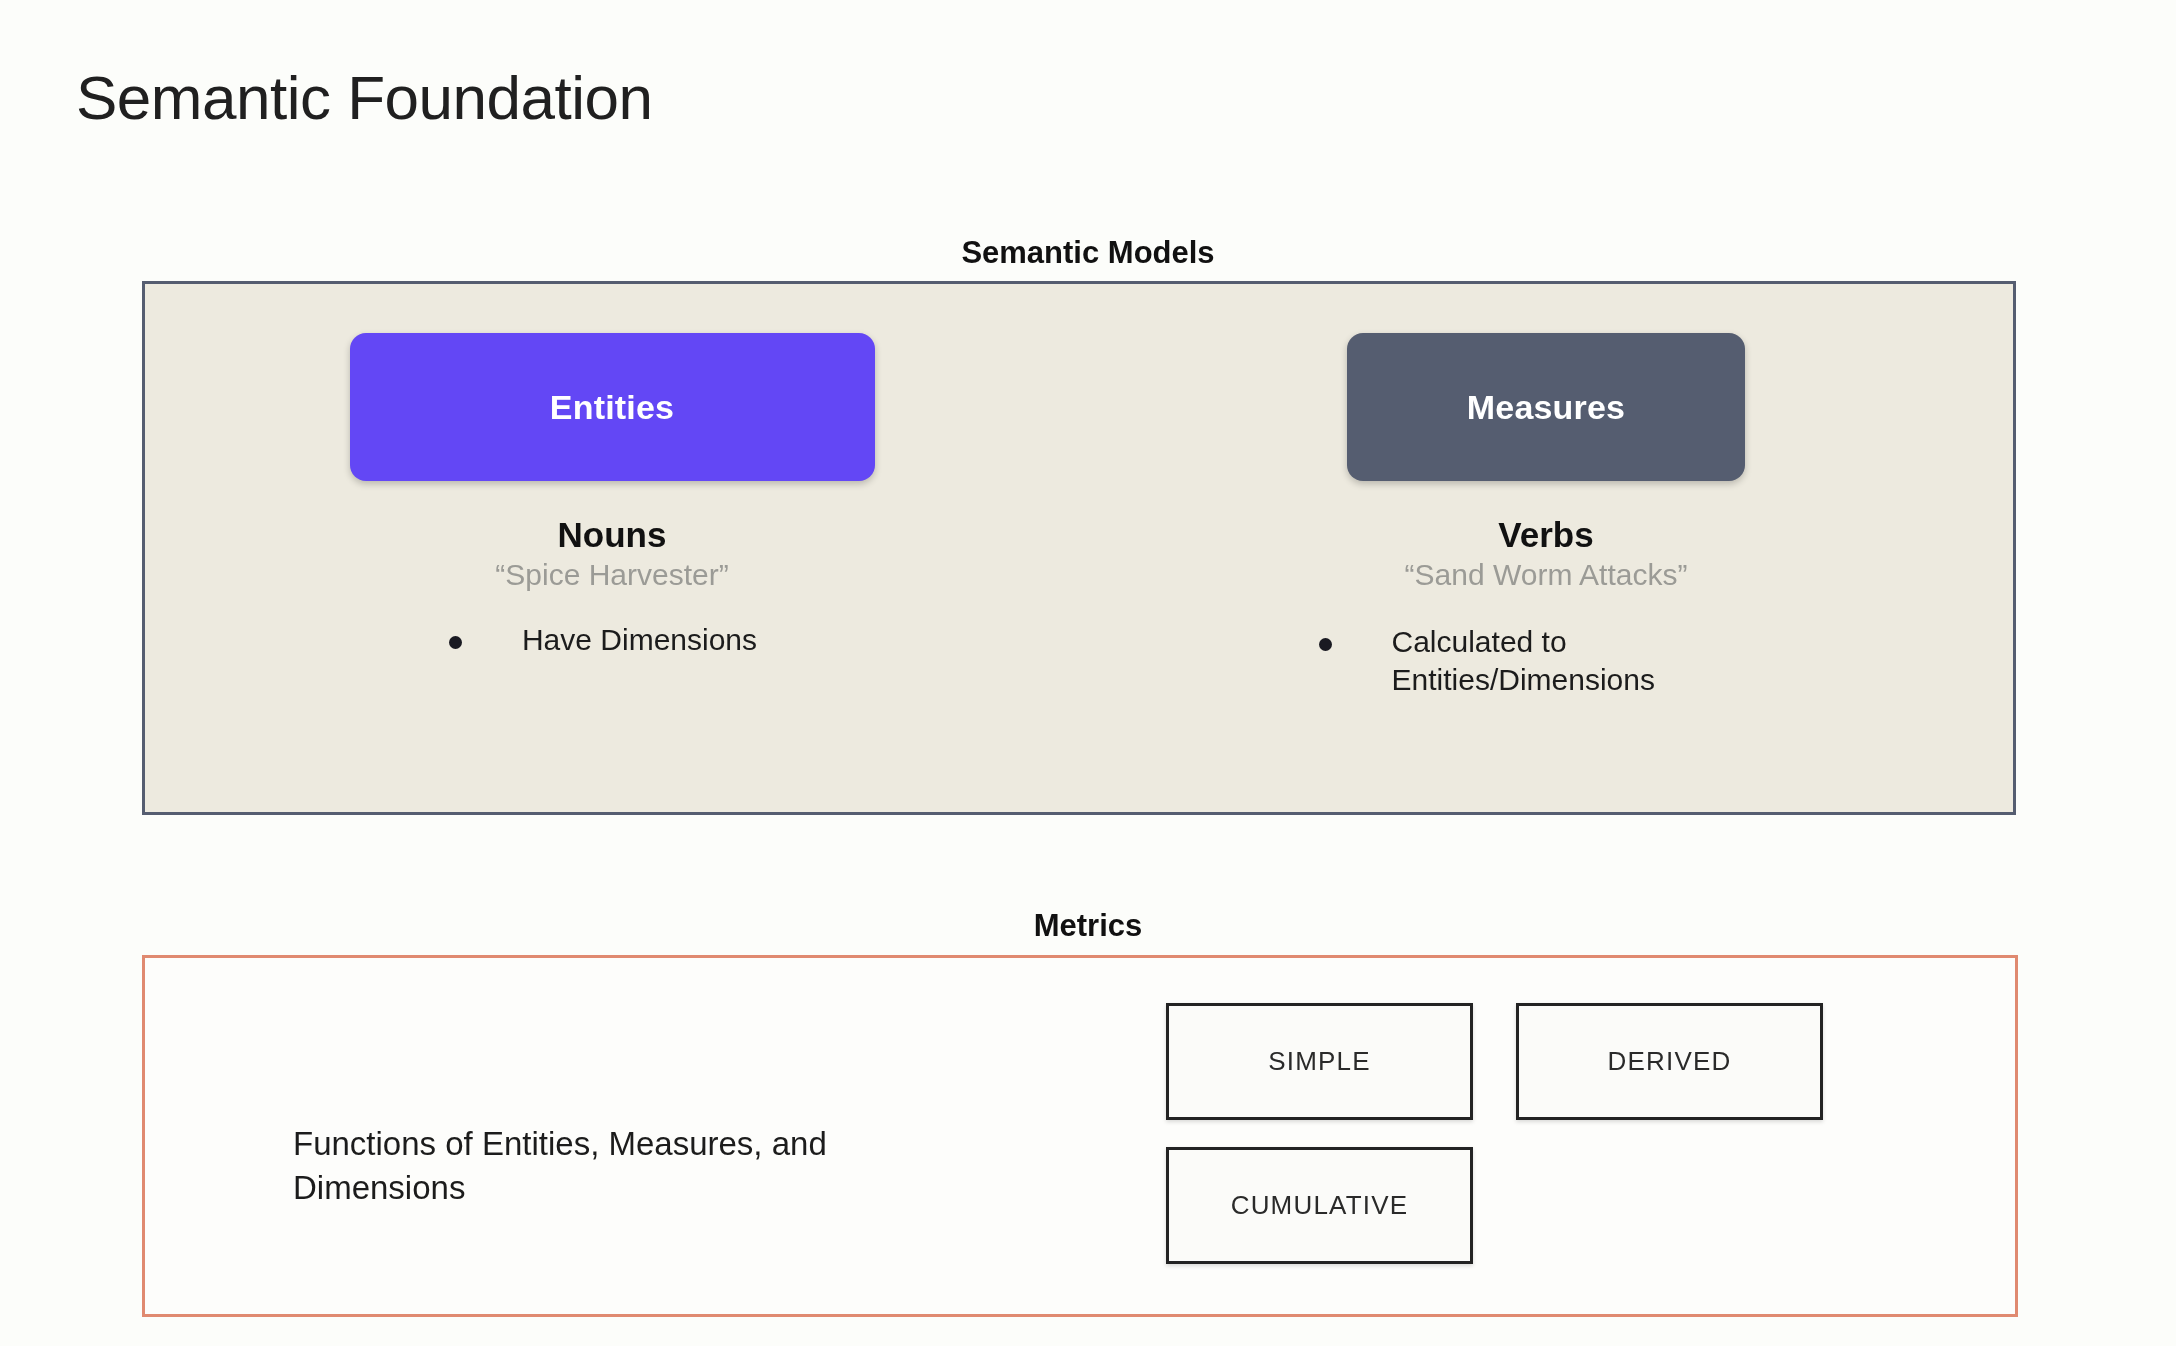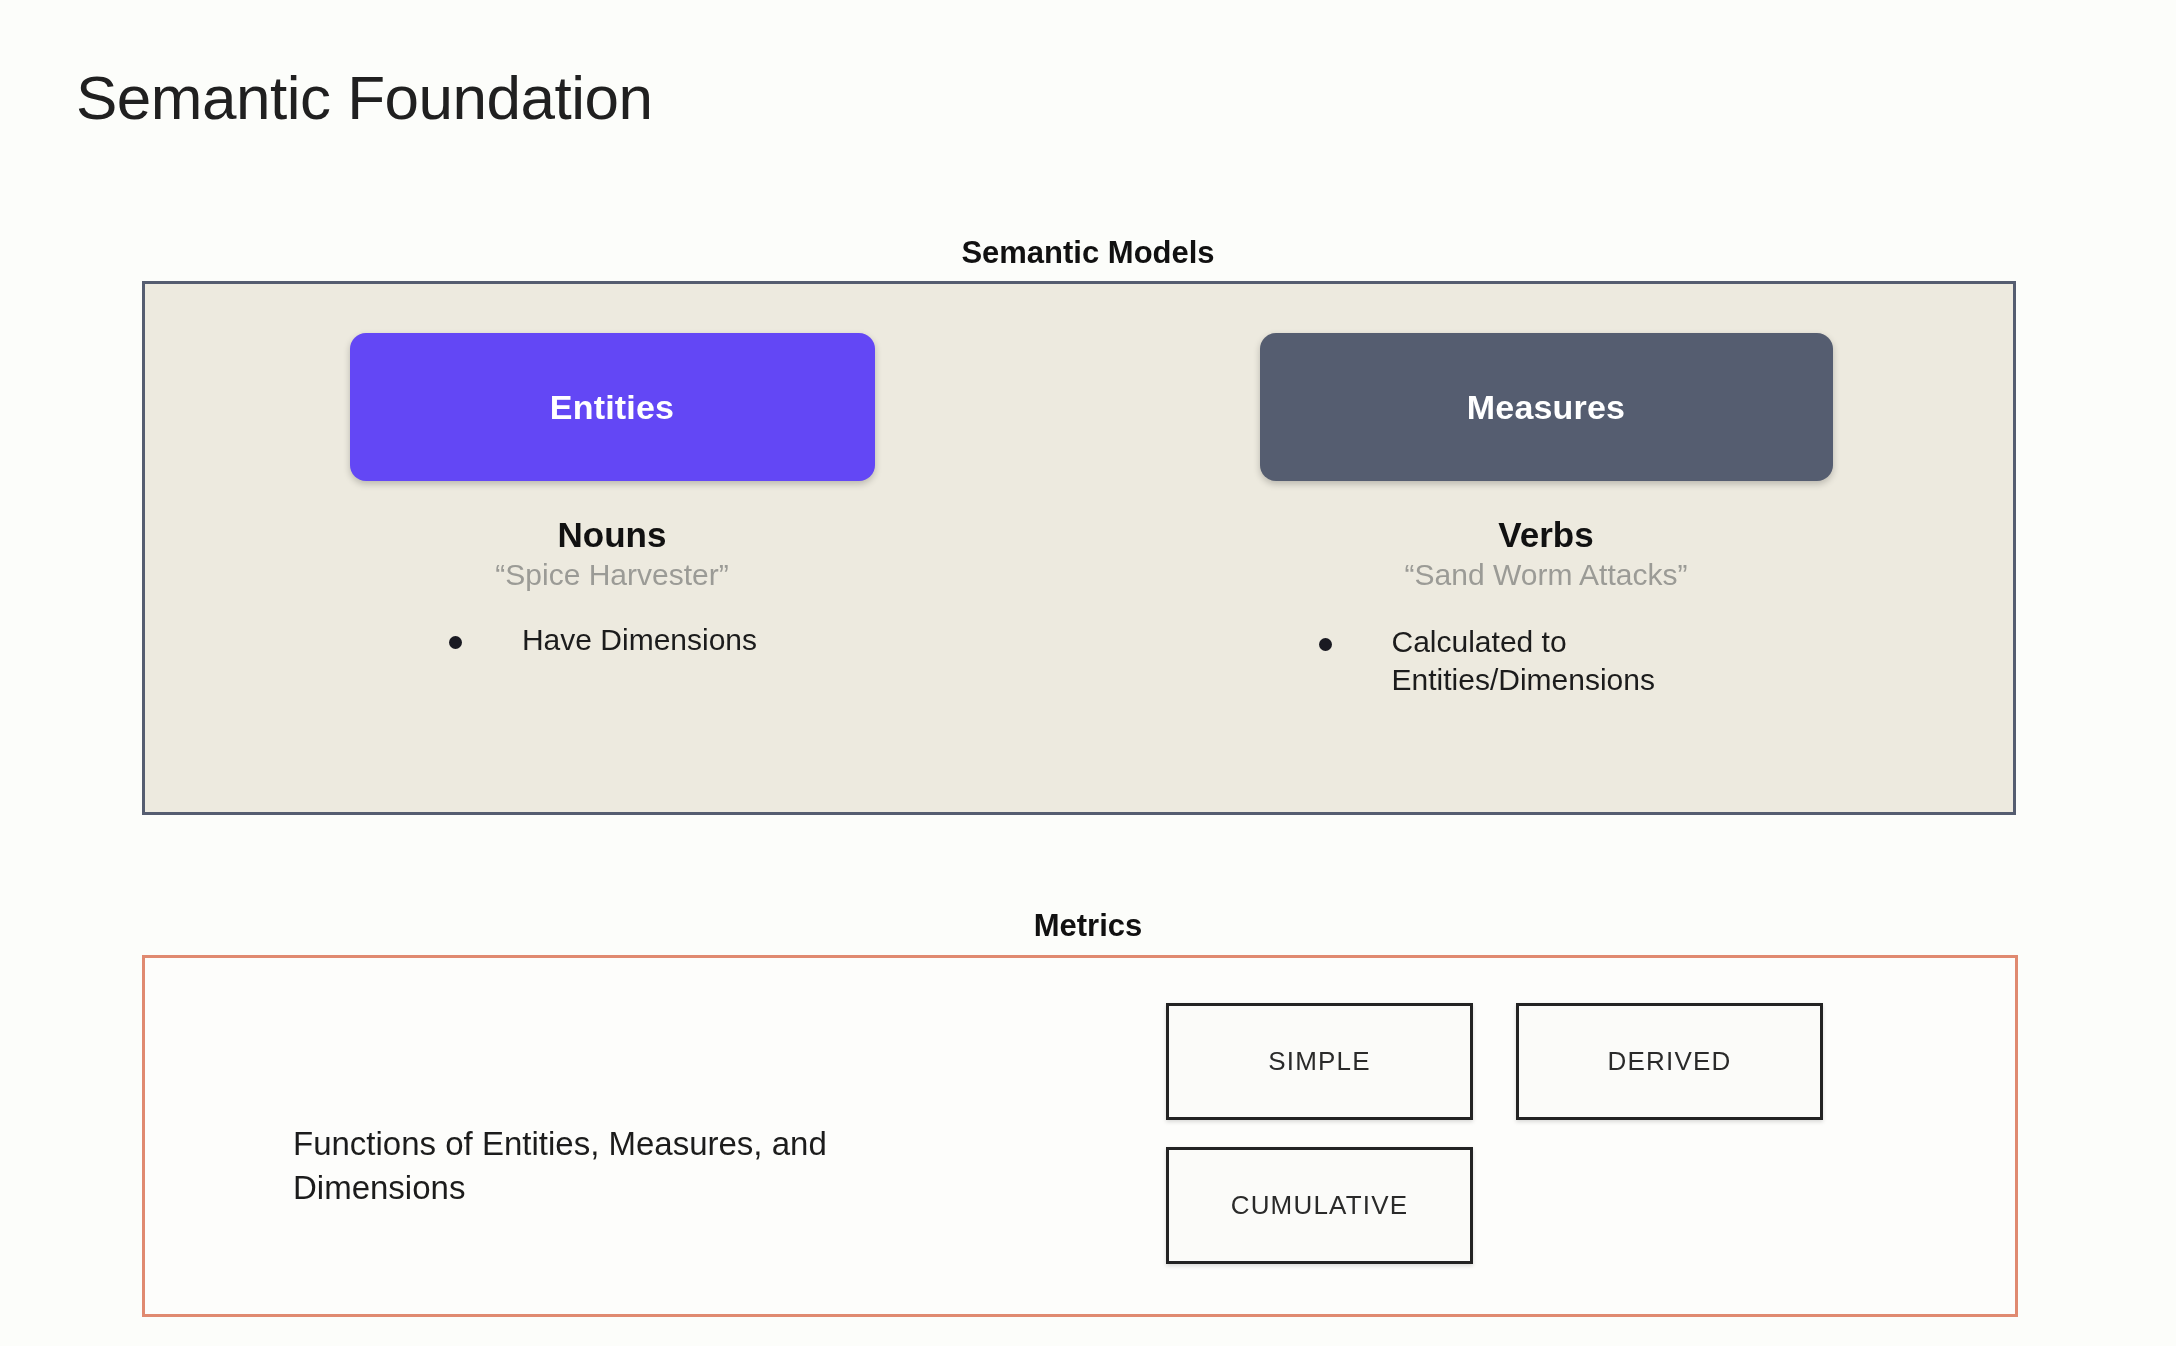--- a/index.html
+++ b/index.html
@@ -89,21 +89,21 @@
     box-sizing: border-box;
   }
   .pill-label {
     font-size: 34px;
     font-weight: 700;
     color: #ffffff;
     letter-spacing: 0.2px;
     white-space: nowrap;
   }
   .col-entities .pill   { width: 525px; background: #6347f5; }
-  .col-measures .pill   { width: 573px; background: #555d70; }
+  .col-measures .pill   { width: 398px; background: #555d70; }
   .col-dimensions .pill { width: 505px; background: #3a9aa8; }
 
   
   .pos-heading {
     margin-top: 36px;
     font-size: 35px;
     font-weight: 700;
     color: #111111;
     text-align: center;
     white-space: nowrap;

